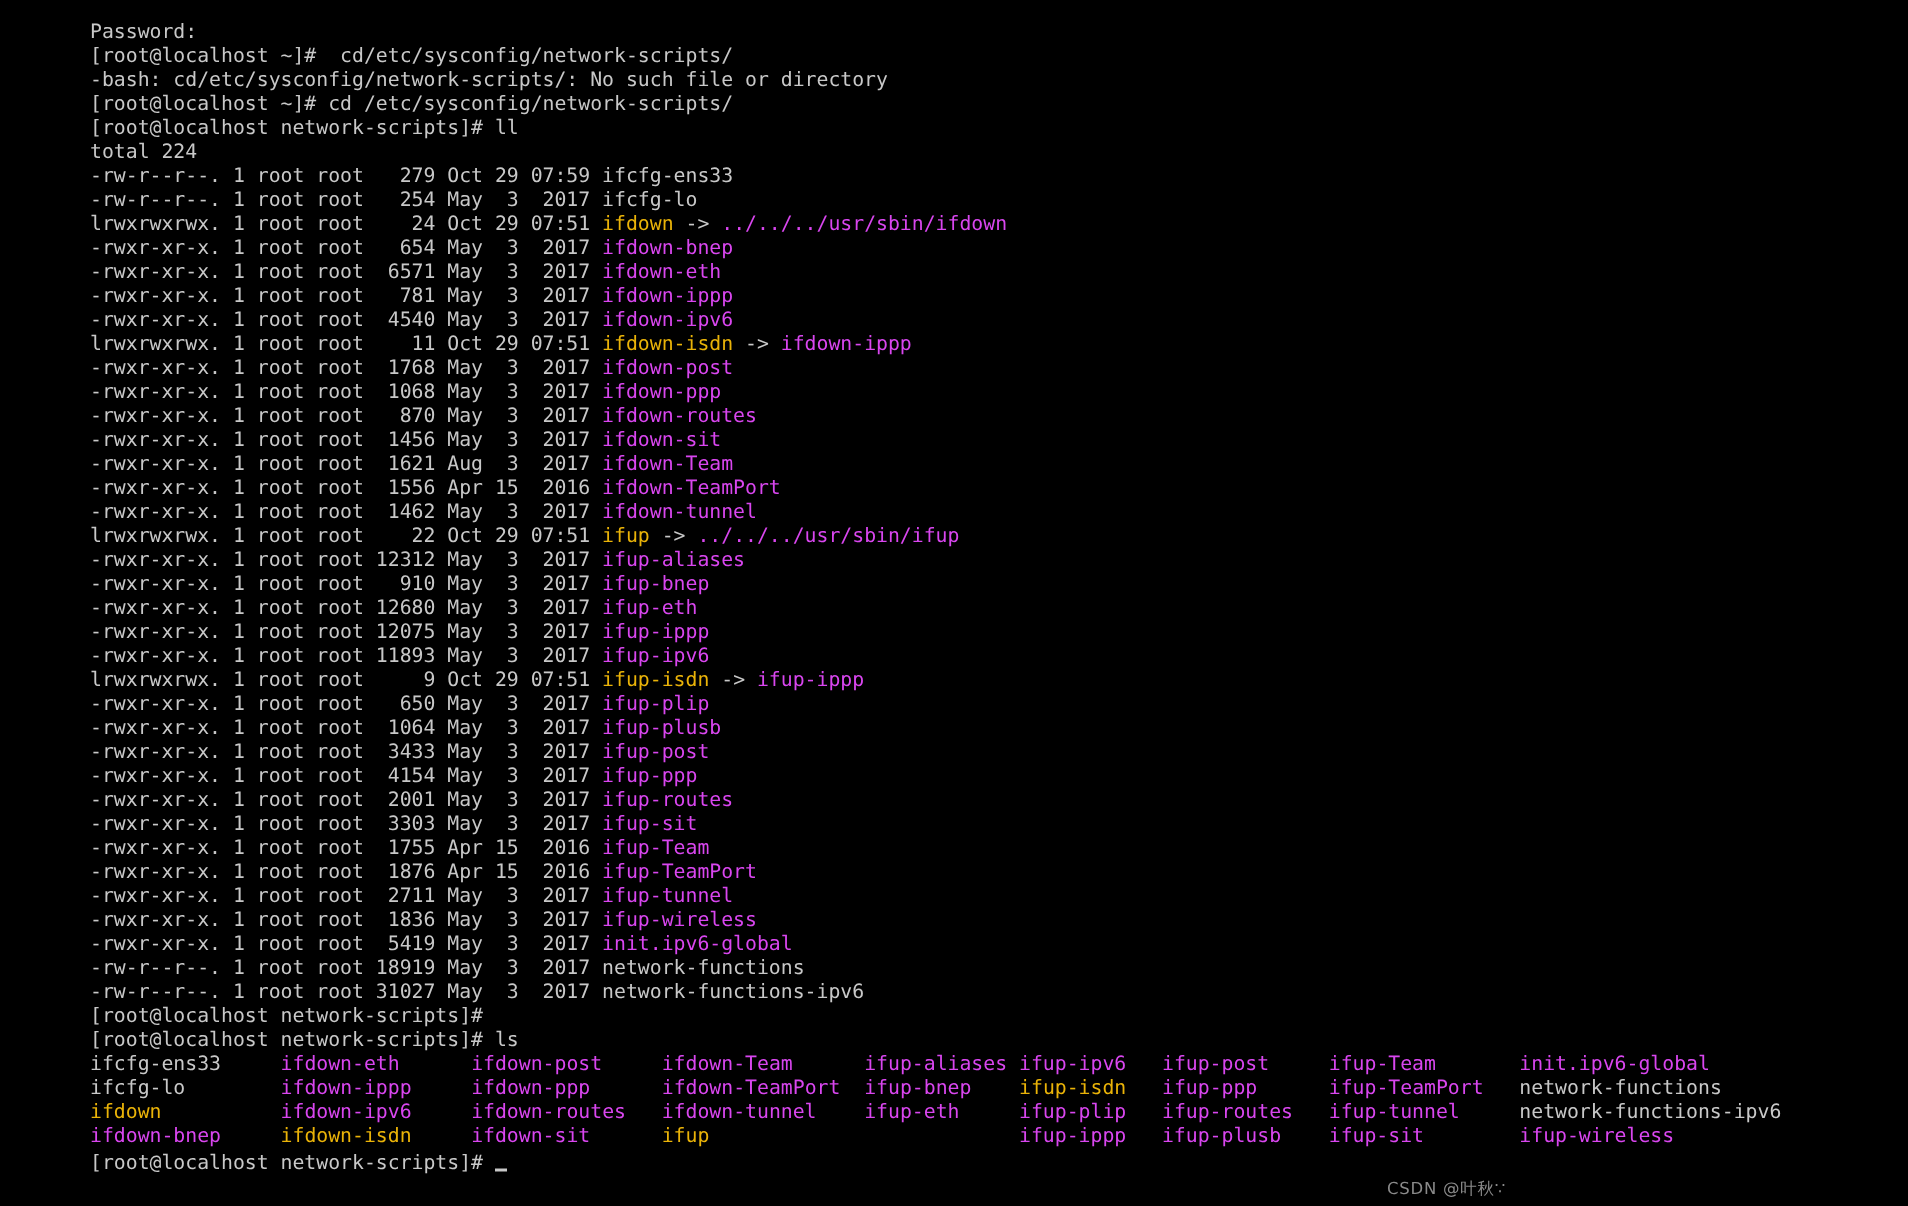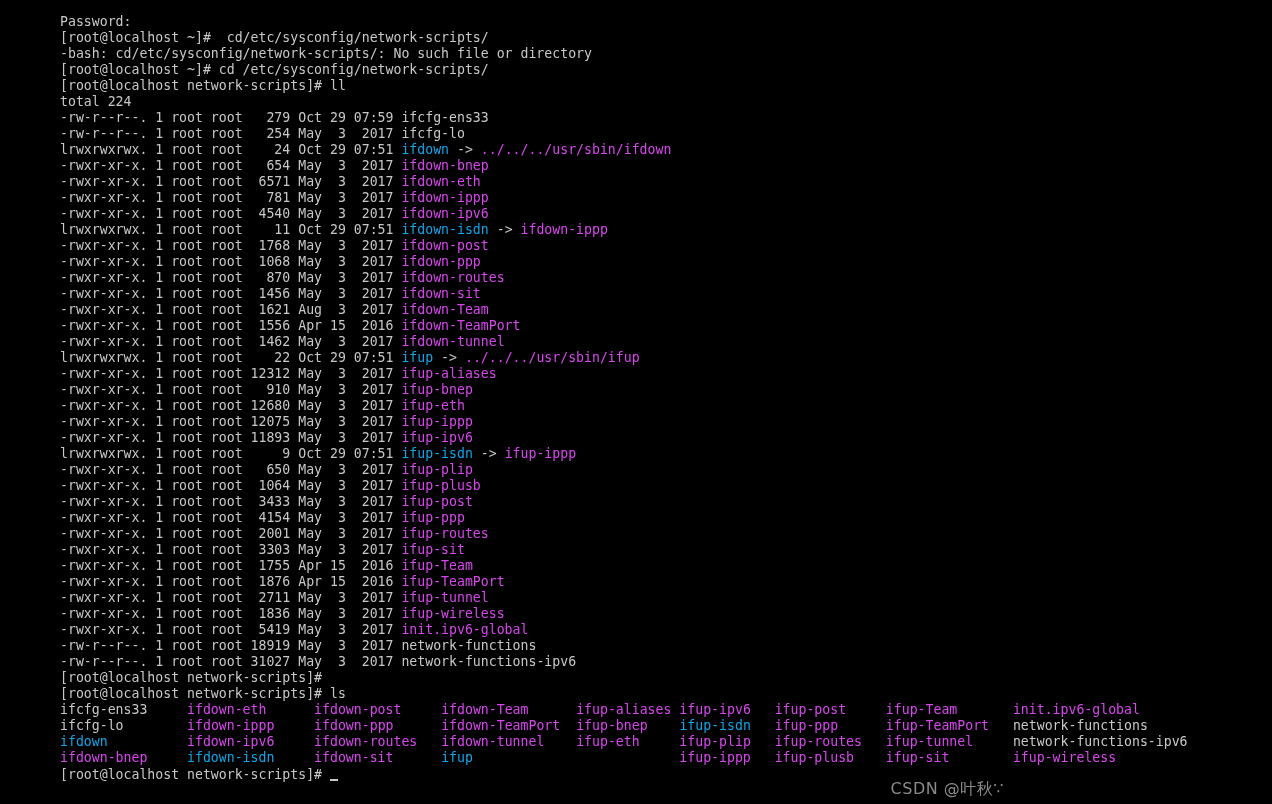--- a/index.html
+++ b/index.html
@@ -35,36 +35,36 @@
 
   .line {
     height: 16px;
     white-space: pre;
     font-variant-ligatures: none;
   }
 
   
   .c-default { color: #c8c8c8; }
   .c-green   { color: #d946ef; }
-  .c-cyan    { color: #0ea5e9; }
+  .c-cyan    { color: #eab308; }
 
   .cursor {
     display: inline-block;
     width: 8px;
     height: 13px;
     vertical-align: -2px;
     border-bottom: 2px solid #c8c8c8;
   }
 
   #watermark {
     position: absolute;
     right: 8px;
     bottom: 4px;
     font-family: "DejaVu Sans", "Liberation Sans", sans-serif;
-    font-size: 16px;
+    font-size: 11px;
     color: #8a8a8a;
     letter-spacing: 0.5px;
     white-space: pre;
     margin-top: 19px;
   }
 </style>
 </head>
 <body>
 
 <div id="terminal">

